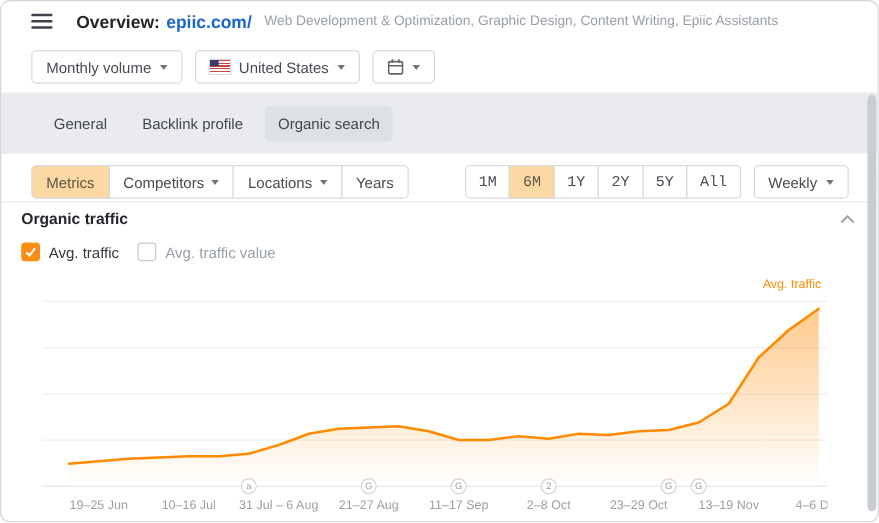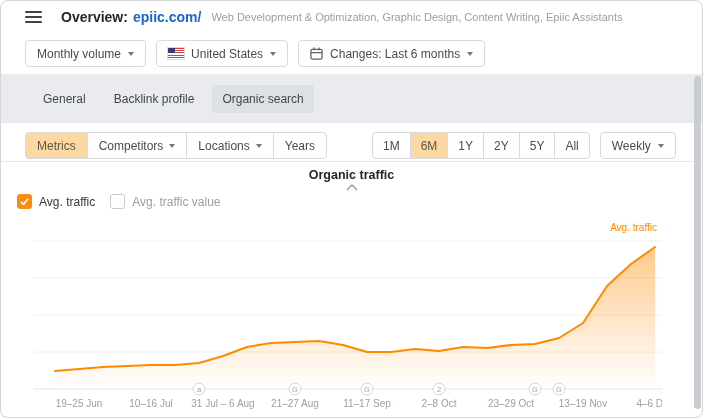--- a/index.html
+++ b/index.html
@@ -40,28 +40,28 @@
   .tab.active { background:#dde0e4; }
 
   
   .controls { position:absolute; top:131px; left:24px; right:12px; display:flex; align-items:flex-end;gap:45px; }
   .group { display:flex; }
   .group .btn { border-radius:0; margin-left:-1px; gap:6px; }
   .group .btn:first-child { border-radius:4px 0 0 4px; margin-left:0; }
   .group .btn:last-child { border-radius:0 4px 4px 0; }
   .btn.active { background:#fcd8a2; color:#5f5648; position:relative; z-index:1; }
   .right { margin-left:auto; display:flex; align-items:center; gap:10px; }
-  .range .btn { padding:0 10px; }
+  .range .btn { padding:0 10px;font-family:Liberation Mono, monospace; }
   .kebab { width:22px; height:27px; display:flex; flex-direction:column; align-items:center; justify-content:center; gap:2.5px; cursor:pointer; }
   .kebab i { width:3px; height:3px; border-radius:50%; background:#5f6368; }
 
   .divider { position:absolute; top:160px; left:0; right:0; border-top:1px solid #e7e9ec; }
 
   
-  .section-header { position:absolute; top:167px; left:16px; right:16px; display:flex; align-items:center; justify-content:space-between;flex-direction:column; }
+  .section-header { position:absolute; top:167px; left:16px; right:16px; display:flex; align-items:center; justify-content:space-between; }
   .section-title { font-size:12.5px; font-weight:bold; color:#24282d; }
   .collapse-btn { cursor:pointer; padding:2px; display:flex; }
 
   
   .legend { position:absolute; top:193px; left:16px; display:flex; align-items:center; gap:15px; }
   .chk { display:flex; align-items:center; gap:7px; cursor:pointer; }
   .box { width:15px; height:15px; border-radius:3px; border:1px solid #c7cbd1; background:#fff; display:flex; align-items:center; justify-content:center; }
   .chk.checked .box { background:#fa8c16; border-color:#fa8c16; }
   .chk .box svg { display:none; }
   .chk.checked .box svg { display:block; }
@@ -102,21 +102,20 @@
       <span>United States</span>
       <span class="caret"></span>
     </button>
     <button class="btn">
       <svg width="13" height="13" viewBox="0 0 14 14">
         <rect x="1" y="2.5" width="12" height="10.5" rx="1.5" fill="none" stroke="#5f6368" stroke-width="1.4"></rect>
         <line x1="1" y1="6" x2="13" y2="6" stroke="#5f6368" stroke-width="1.4"></line>
         <line x1="4.2" y1="0.5" x2="4.2" y2="3.5" stroke="#5f6368" stroke-width="1.4"></line>
         <line x1="9.8" y1="0.5" x2="9.8" y2="3.5" stroke="#5f6368" stroke-width="1.4"></line>
       </svg>
-      <span>Changes: Last 6 months</span>
       <span class="caret"></span>
     </button>
   </div>
 
   <div class="tabband">
     <span class="tab">General</span>
     <span class="tab">Backlink profile</span>
     <span class="tab active">Organic search</span>
   </div>
 

